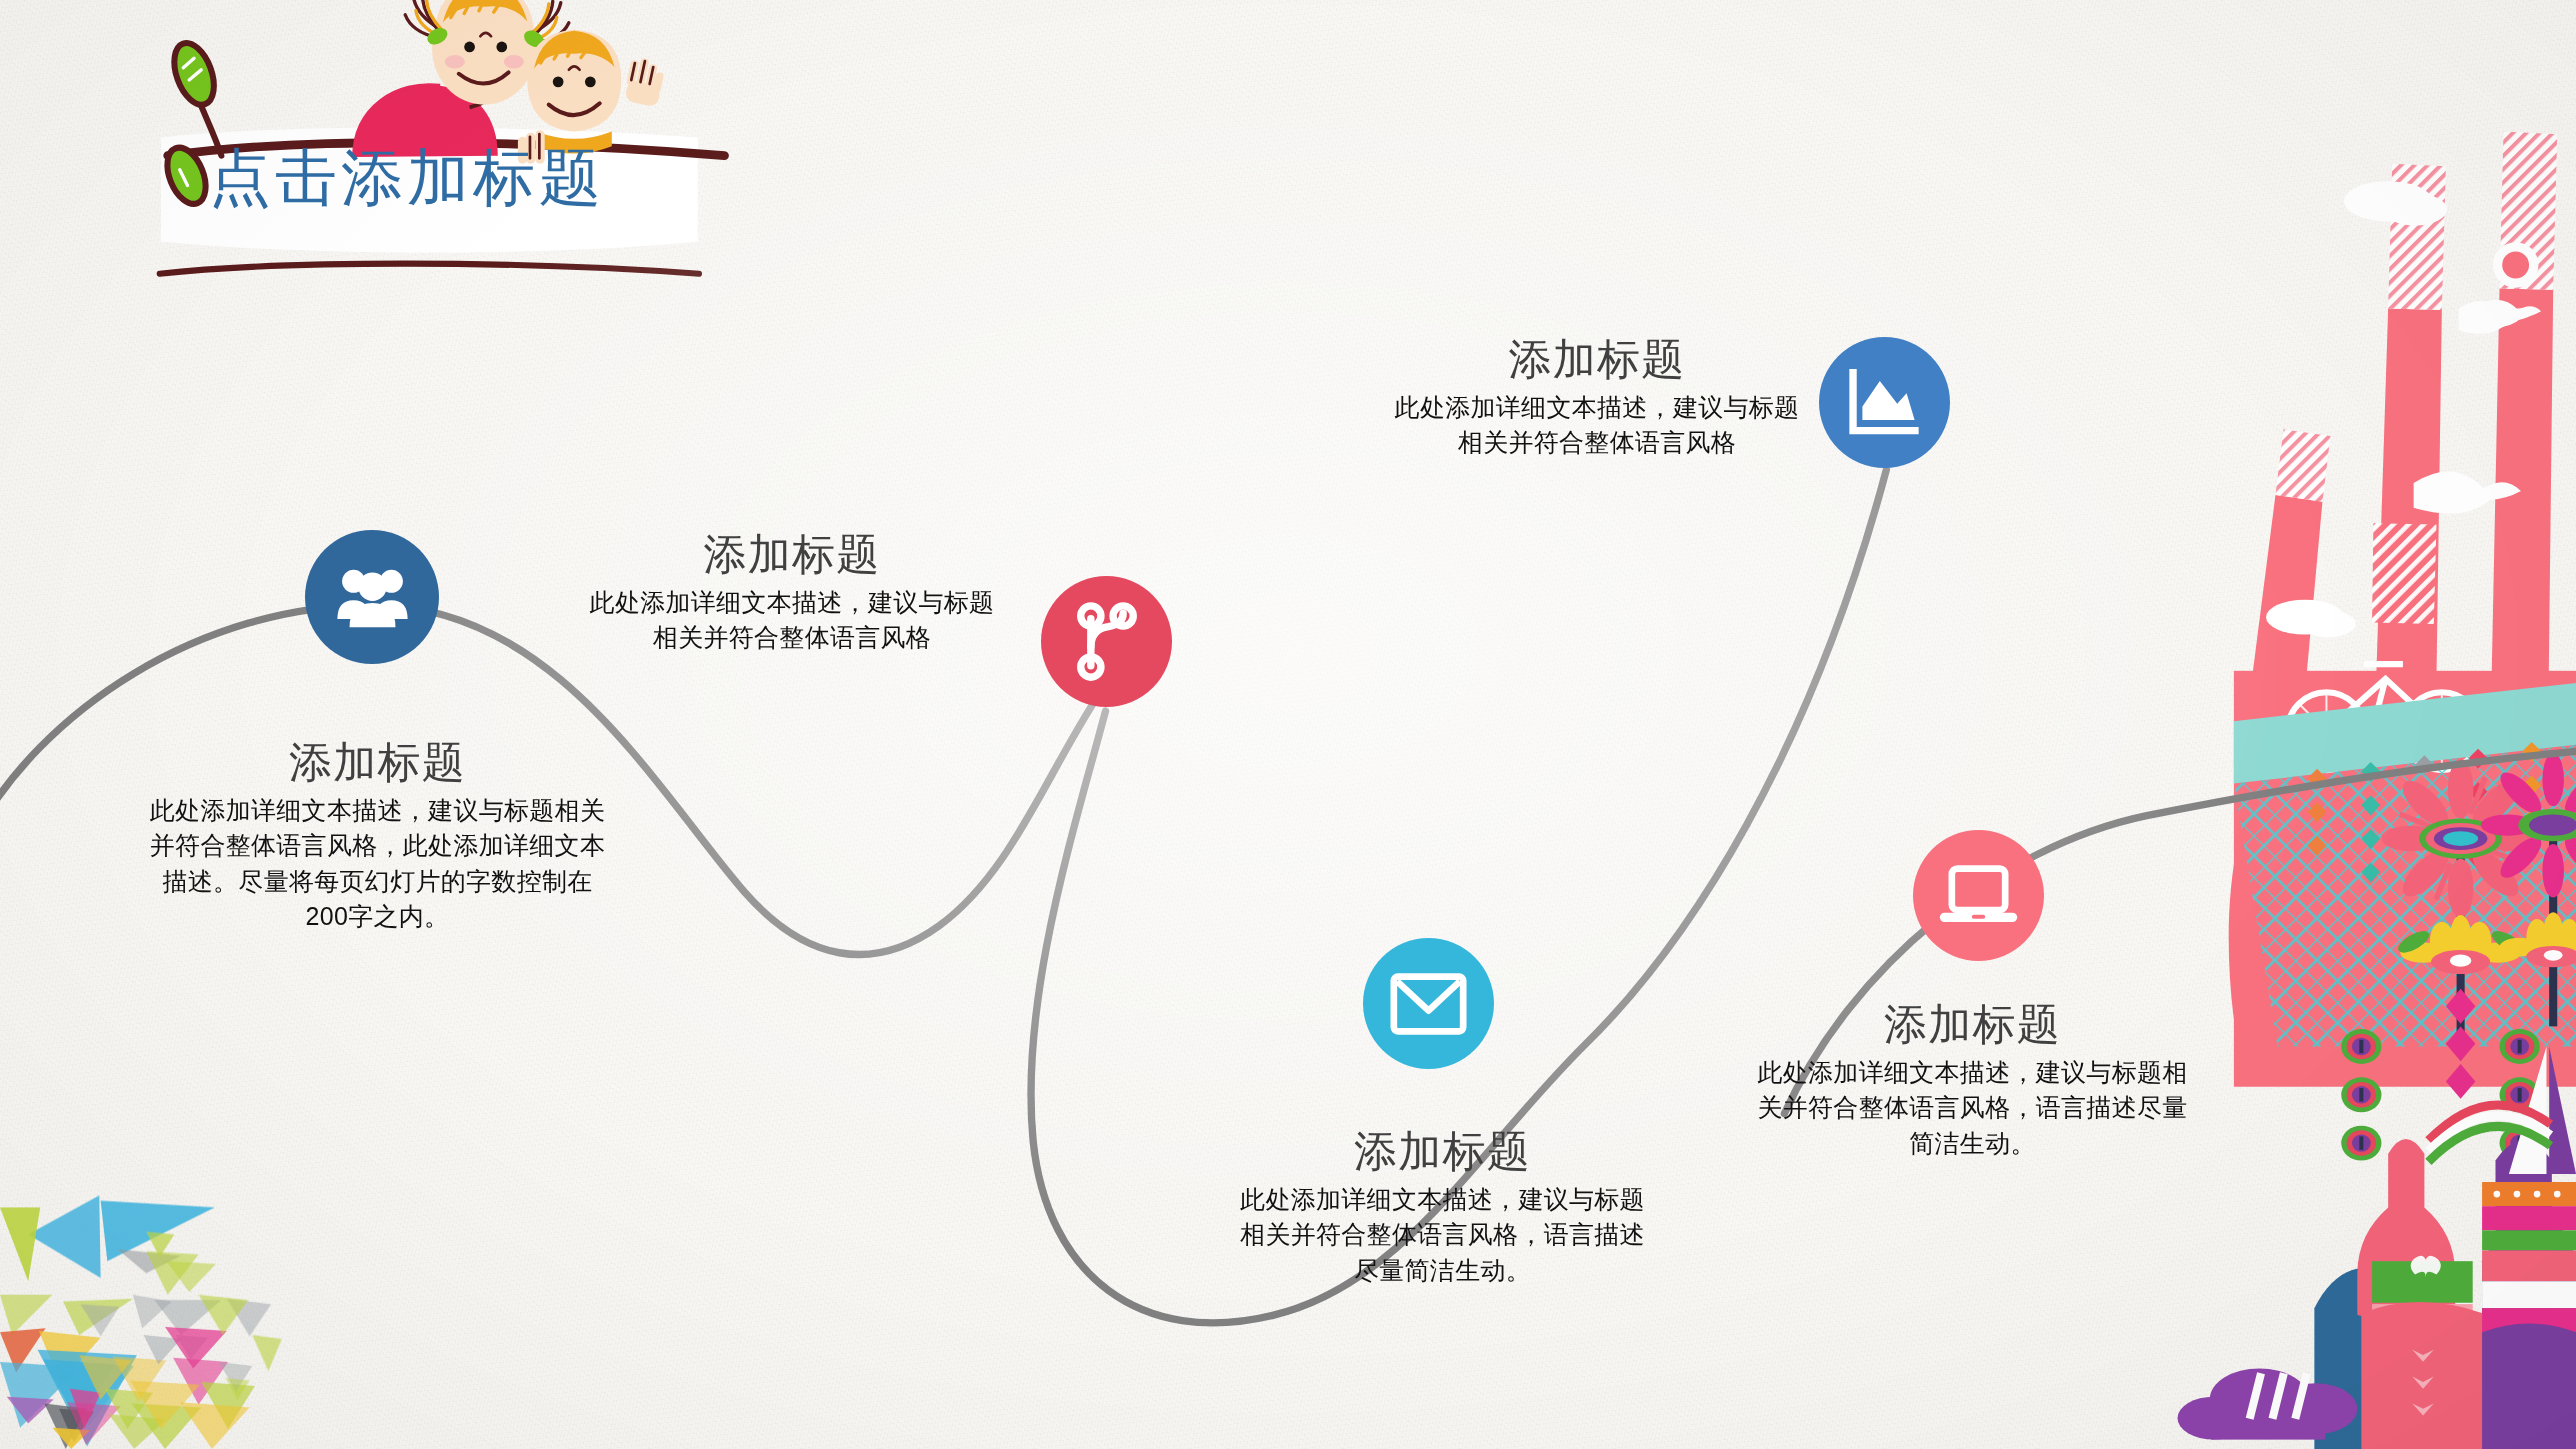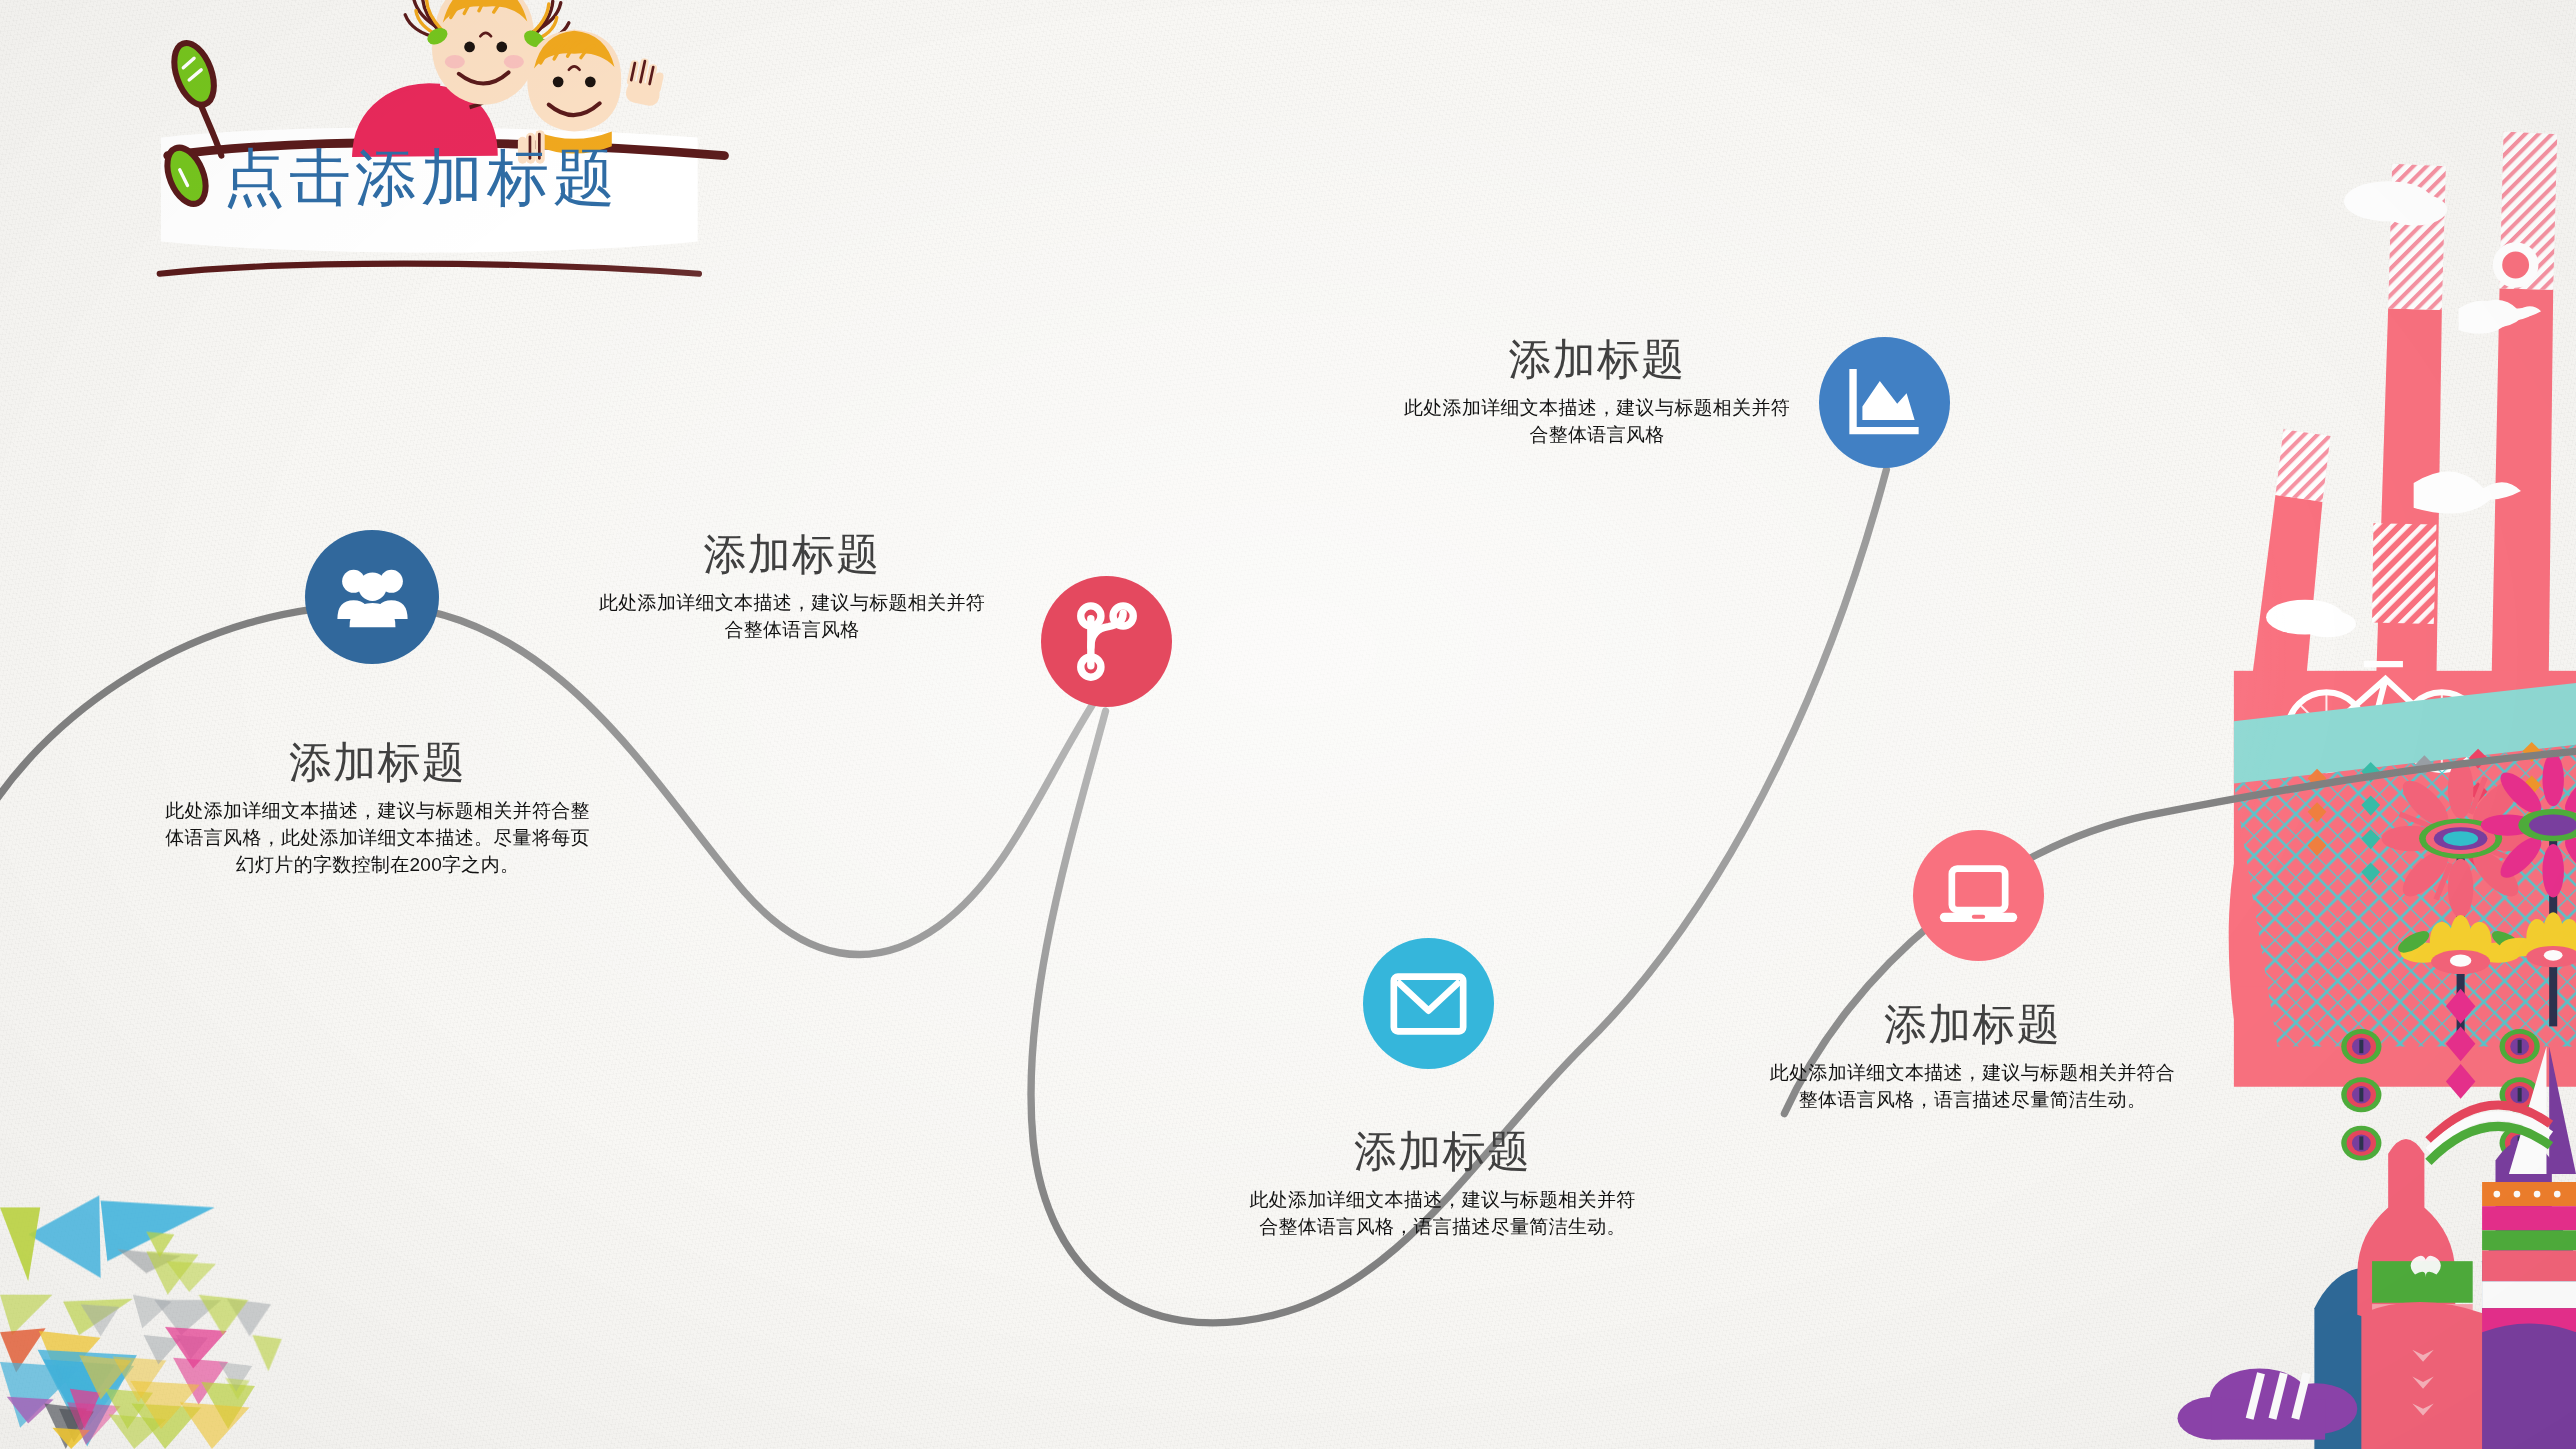--- a/index.html
+++ b/index.html
@@ -22,41 +22,41 @@
   .vignette{
     position:absolute;inset:0;pointer-events:none;
     background:radial-gradient(ellipse at 50% 45%, rgba(255,255,255,.55) 0%, rgba(255,255,255,0) 55%, rgba(0,0,0,.035) 100%);
   }
 
   .layer{position:absolute;inset:0;}
   svg.layer{width:2576px;height:1449px;}
 
   
   #title-banner{
-    position:absolute;left:136px;top:124px;width:570px;height:107px;
+    position:absolute;left:122px;top:124px;width:570px;height:107px;
     display:flex;align-items:center;justify-content:center;
   }
   #title-text{
     font-size:62px;letter-spacing:4px;color:#2f6ca4;font-weight:400;
     font-family:"Liberation Serif","DejaVu Serif",serif;
     white-space:nowrap;line-height:1;
   }
 
   
   .node{position:absolute;border-radius:50%;display:flex;align-items:center;justify-content:center;}
   .node svg{display:block;}
 
   
   .block{position:absolute;text-align:center;color:#141414;}
   .block .b-title{
     font-size:43px;line-height:1.12;font-weight:400;color:#404040;
     letter-spacing:1.3px;margin:0 0 6.7px 0;white-space:nowrap;
   }
   .block .b-body{
-    font-size:19px;line-height:1.42;color:#111;letter-spacing:0.3px;margin:12px;
+    font-size:25px;line-height:1.42;color:#111;letter-spacing:0.3px;margin:0;
   }
 </style>
 </head>
 <body>
 
 <div id="slide">
 
   <div class="paper-texture"></div>
 
   <svg class="layer" viewBox="0 0 3840 2160">

